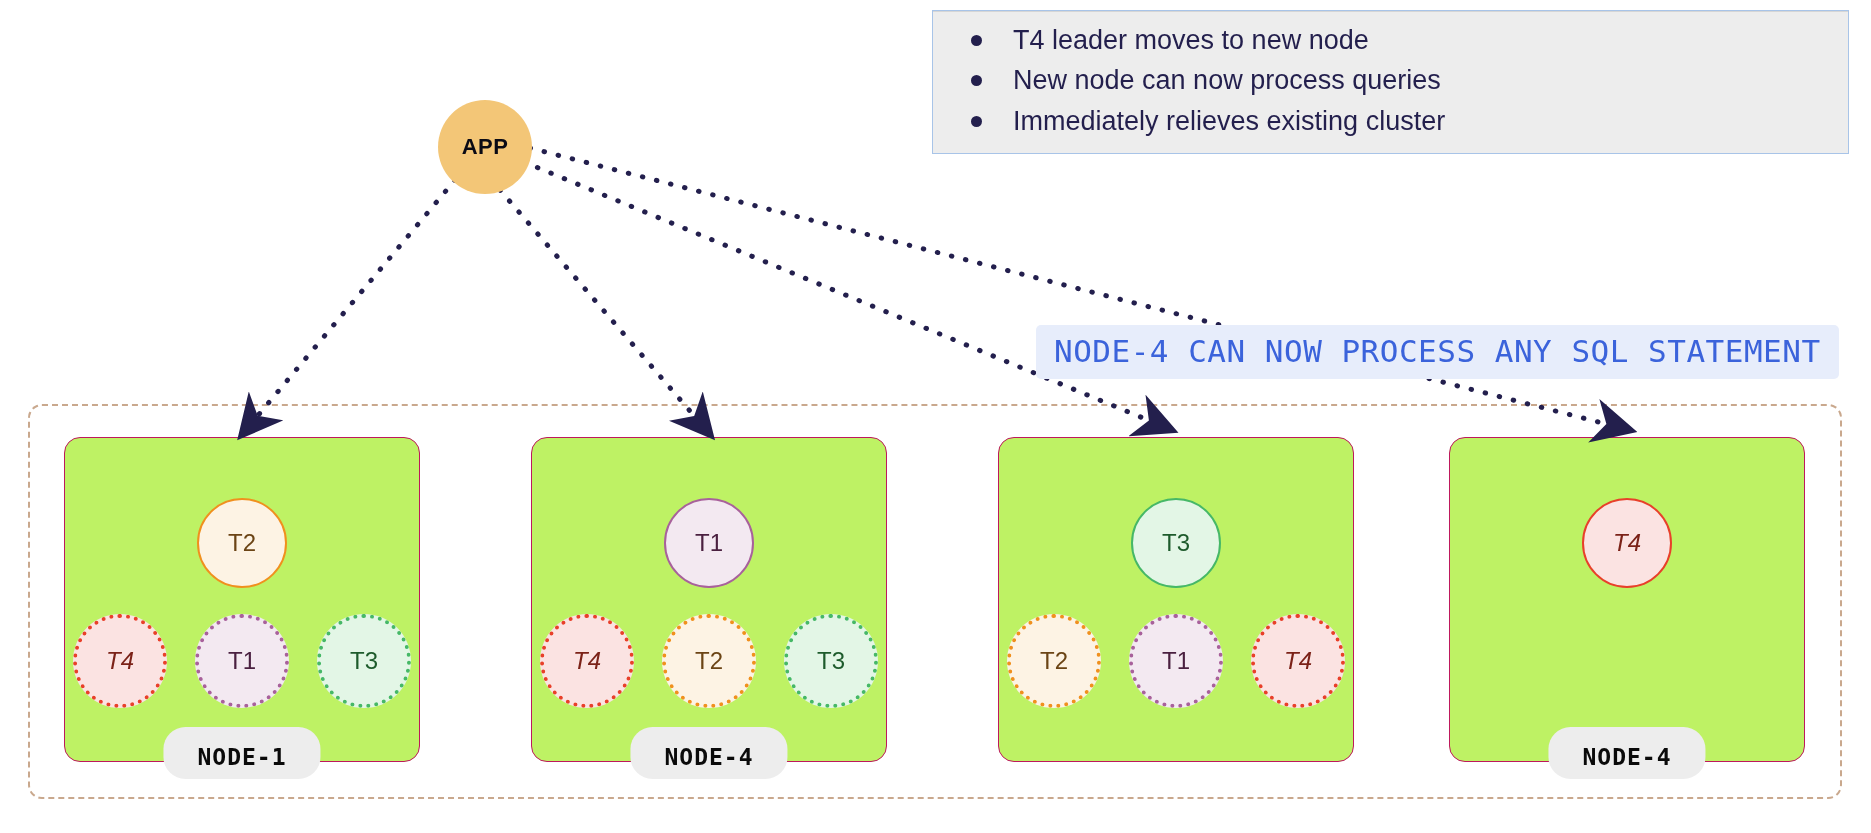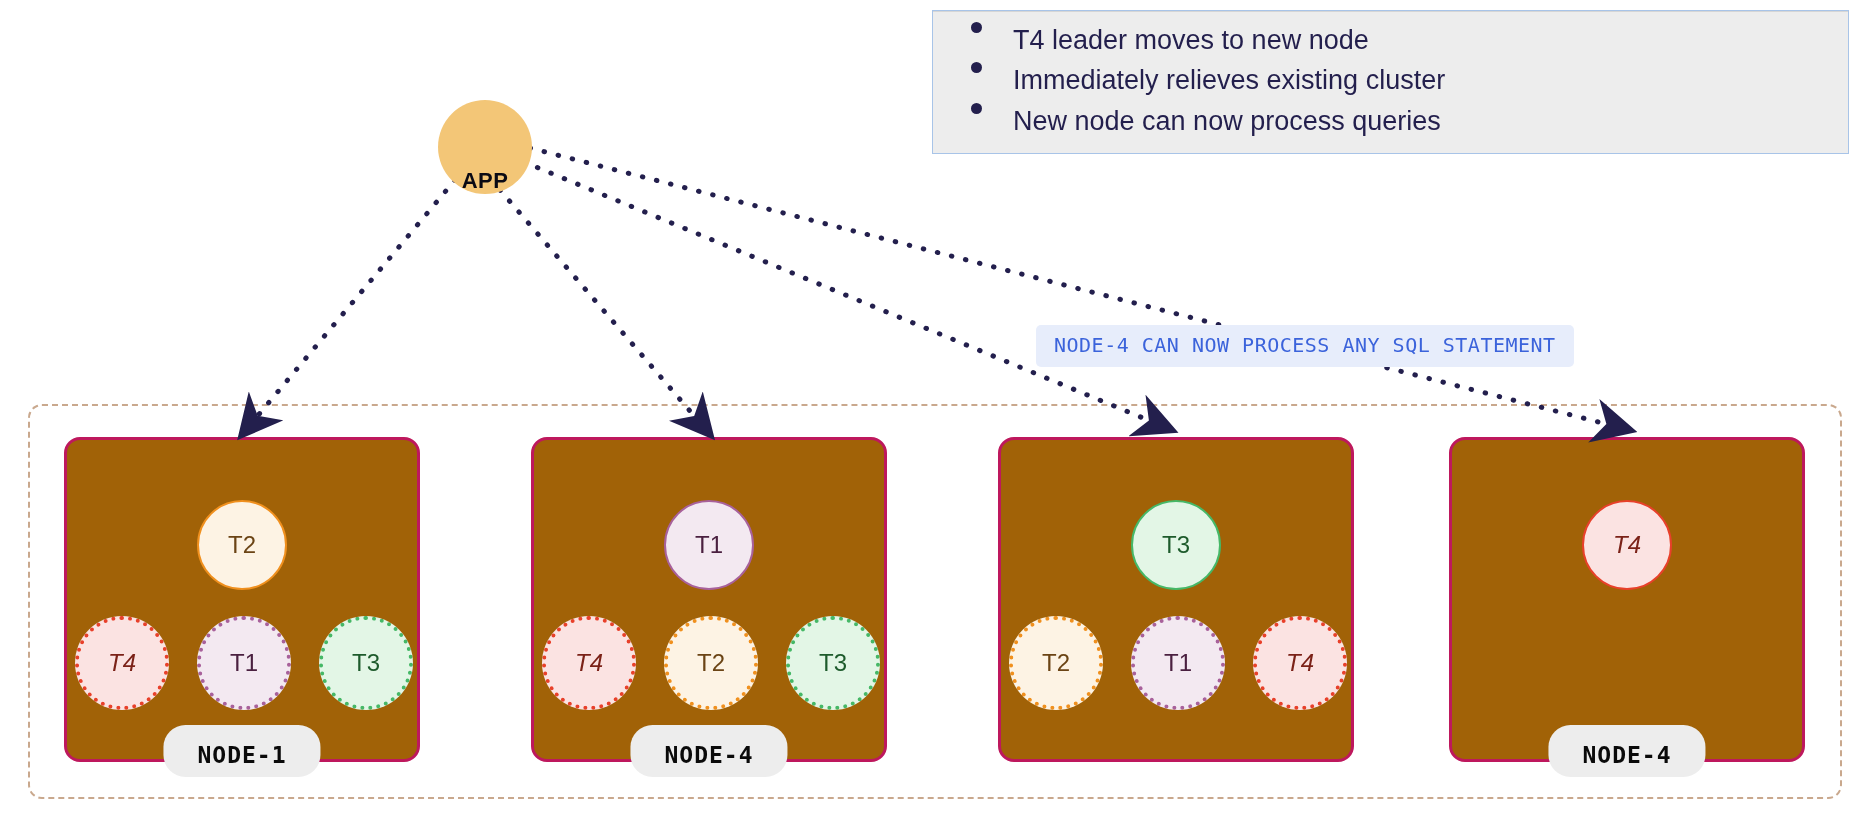--- a/index.html
+++ b/index.html
@@ -28,21 +28,21 @@
   
   #app-node {
     position: absolute;
     left: 438px;
     top: 100px;
     width: 94px;
     height: 94px;
     border-radius: 50%;
     background: #F3C677;
     display: flex;
-    align-items: flex-end;
+    align-items: center;
     justify-content: center;
     z-index: 8;
   }
   #app-node .app-label {
     font-size: 22px;
     font-weight: bold;
     color: #0a0a14;
     letter-spacing: 0.5px;
   }
 
@@ -67,21 +67,21 @@
     background: #ffffff;
     white-space: nowrap;
   }
   #callout .callout-body {
     background: #EDEDED;
     padding: 8px 0 12px 0;
     border-top: 1px solid #D6D6D6;
   }
   #callout .callout-item {
     display: flex;
-    align-items: flex-start;
+    align-items: center;
     padding: 2px 0 2px 38px;
     color: #231F4D;
     font-size: 27px;
     line-height: 1.35;
   }
   #callout .bullet-dot {
     width: 11px;
     height: 11px;
     border-radius: 50%;
     background: #231F4D;
@@ -91,21 +91,21 @@
 
   
   #sql-badge {
     position: absolute;
     left: 1036px;
     top: 325px;
     background: #E7EDFB;
     border-radius: 5px;
     padding: 8px 18px 10px 18px;
     font-family: "DejaVu Sans Mono", monospace;
-    font-size: 20px;
+    font-size: 31px;
     color: #3B63DB;
     letter-spacing: 0.5px;
     white-space: nowrap;
     z-index: 9;
   }
 
   
   #cluster-boundary {
     position: absolute;
     left: 28px;
@@ -117,23 +117,23 @@
     box-sizing: border-box;
     z-index: 1;
   }
 
   
   .node-box {
     position: absolute;
     top: 437px;
     width: 356px;
     height: 325px;
-    border: 3px solid #be185d;
+    border: 1px solid #be185d;
     border-radius: 16px;
-    background: #a16207;
+    background: #bef264;
     box-sizing: border-box;
     z-index: 2;
   }
   #node-box-0 { left: 64px; }
   #node-box-1 { left: 531px; }
   #node-box-2 { left: 998px; }
   #node-box-3 { left: 1449px; }
 
   .node-label {
     position: absolute;
@@ -266,22 +266,22 @@
 </div>
 
 <div id="callout">
   <div class="callout-body">
     <div class="callout-item">
       <span class="bullet-dot"></span>
       <span>T4 leader moves to new node</span>
     </div>
     <div class="callout-item">
       <span class="bullet-dot"></span>
-      <span>Immediately relieves existing cluster</span>
+      <span>New node can now process queries</span>
     </div>
     <div class="callout-item">
       <span class="bullet-dot"></span>
-      <span>New node can now process queries</span>
+      <span>Immediately relieves existing cluster</span>
     </div>
   </div>
 </div>
 
 <div id="sql-badge">NODE-4 CAN NOW PROCESS ANY SQL STATEMENT</div>
 
 </body></html>

